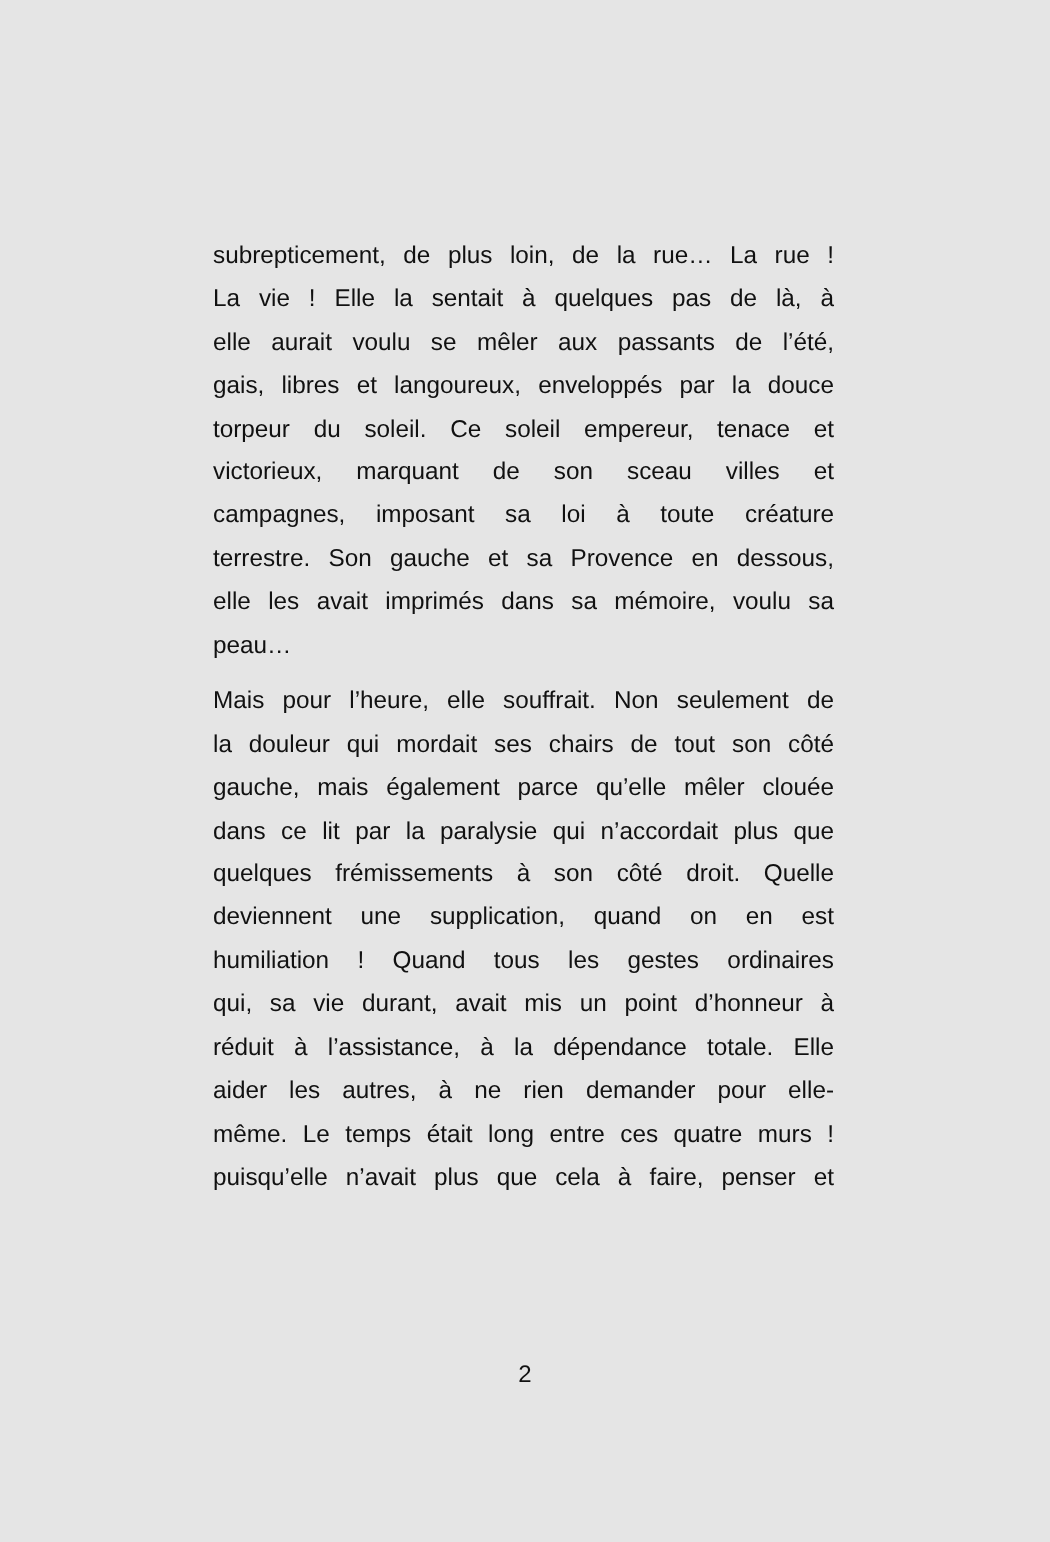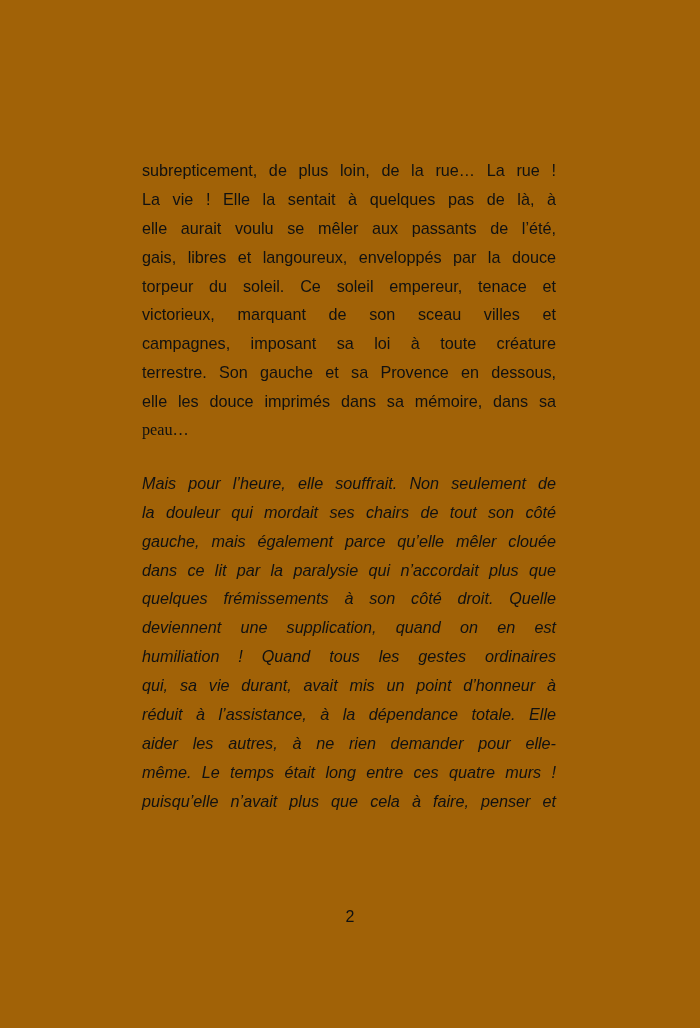--- a/index.html
+++ b/index.html
@@ -1,52 +1,52 @@
 <!DOCTYPE html>
 <html><head>
   <meta charset="utf-8">
   <style>
     html, body { margin: 0; padding: 0; background: #ffffff; }
     body { width: 700px; height: 1028px; position: relative; overflow: hidden; }
     .page {
-      position: absolute; left: 0; top: 0; width: 700px; height: 1028px; background: #a16207;
+      position: absolute; left: 0; top: 0; width: 700px; height: 1028px; background: #e5e5e5;
     }
     .text-block {
       position: absolute; left: 142px; top: 156px; width: 414px;
       font-family: "Liberation Sans", sans-serif;
       font-size: 16.2px; color: #111111;
     }
     .para { margin: 0; }
-    .para + .para { margin-top: 24px; font-style: italic; }
+    .para + .para { margin-top: 8px; }
     .line {
       display: block; height: 28.9px; line-height: 28.9px;
       text-align: justify; text-align-last: justify; white-space: nowrap;
       word-spacing: -0.5px;
     }
-    .line.last { text-align-last: left; font-family: Liberation Serif, serif; }
+    .line.last { text-align-last: left; }
     .page-number {
       position: absolute; left: 0; width: 700px; top: 908px; text-align: center;
       font-family: "Liberation Sans", sans-serif; font-size: 16px; color: #111111;
     }
   </style>
 </head>
 <body>
 
 <div class="page">
   <div class="text-block">
     <p class="para">
       <span class="line">subrepticement, de plus loin, de la rue…  La rue !</span>
       <span class="line">La vie ! Elle la sentait à quelques pas de là, à</span>
       <span class="line">elle aurait voulu se mêler aux passants de l’été,</span>
       <span class="line">gais, libres et langoureux, enveloppés par la douce</span>
       <span class="line">torpeur du soleil. Ce soleil empereur, tenace et</span>
       <span class="line">victorieux, marquant de son sceau villes et</span>
       <span class="line">campagnes, imposant sa loi à toute créature</span>
       <span class="line">terrestre.  Son gauche et sa Provence en dessous,</span>
-      <span class="line">elle les douce imprimés dans sa mémoire, dans sa</span>
+      <span class="line">elle les avait imprimés dans sa mémoire, voulu sa</span>
       <span class="line last">peau…</span>
     </p>
     <p class="para">
       <span class="line">Mais pour l’heure, elle souffrait. Non seulement de</span>
       <span class="line">la douleur qui mordait ses chairs de tout son côté</span>
       <span class="line">gauche, mais également parce qu’elle mêler clouée</span>
       <span class="line">dans ce lit par la paralysie qui n’accordait plus que</span>
       <span class="line">quelques frémissements à son côté droit. Quelle</span>
       <span class="line">deviennent une supplication, quand on en est</span>
       <span class="line">humiliation ! Quand tous les gestes ordinaires</span>

